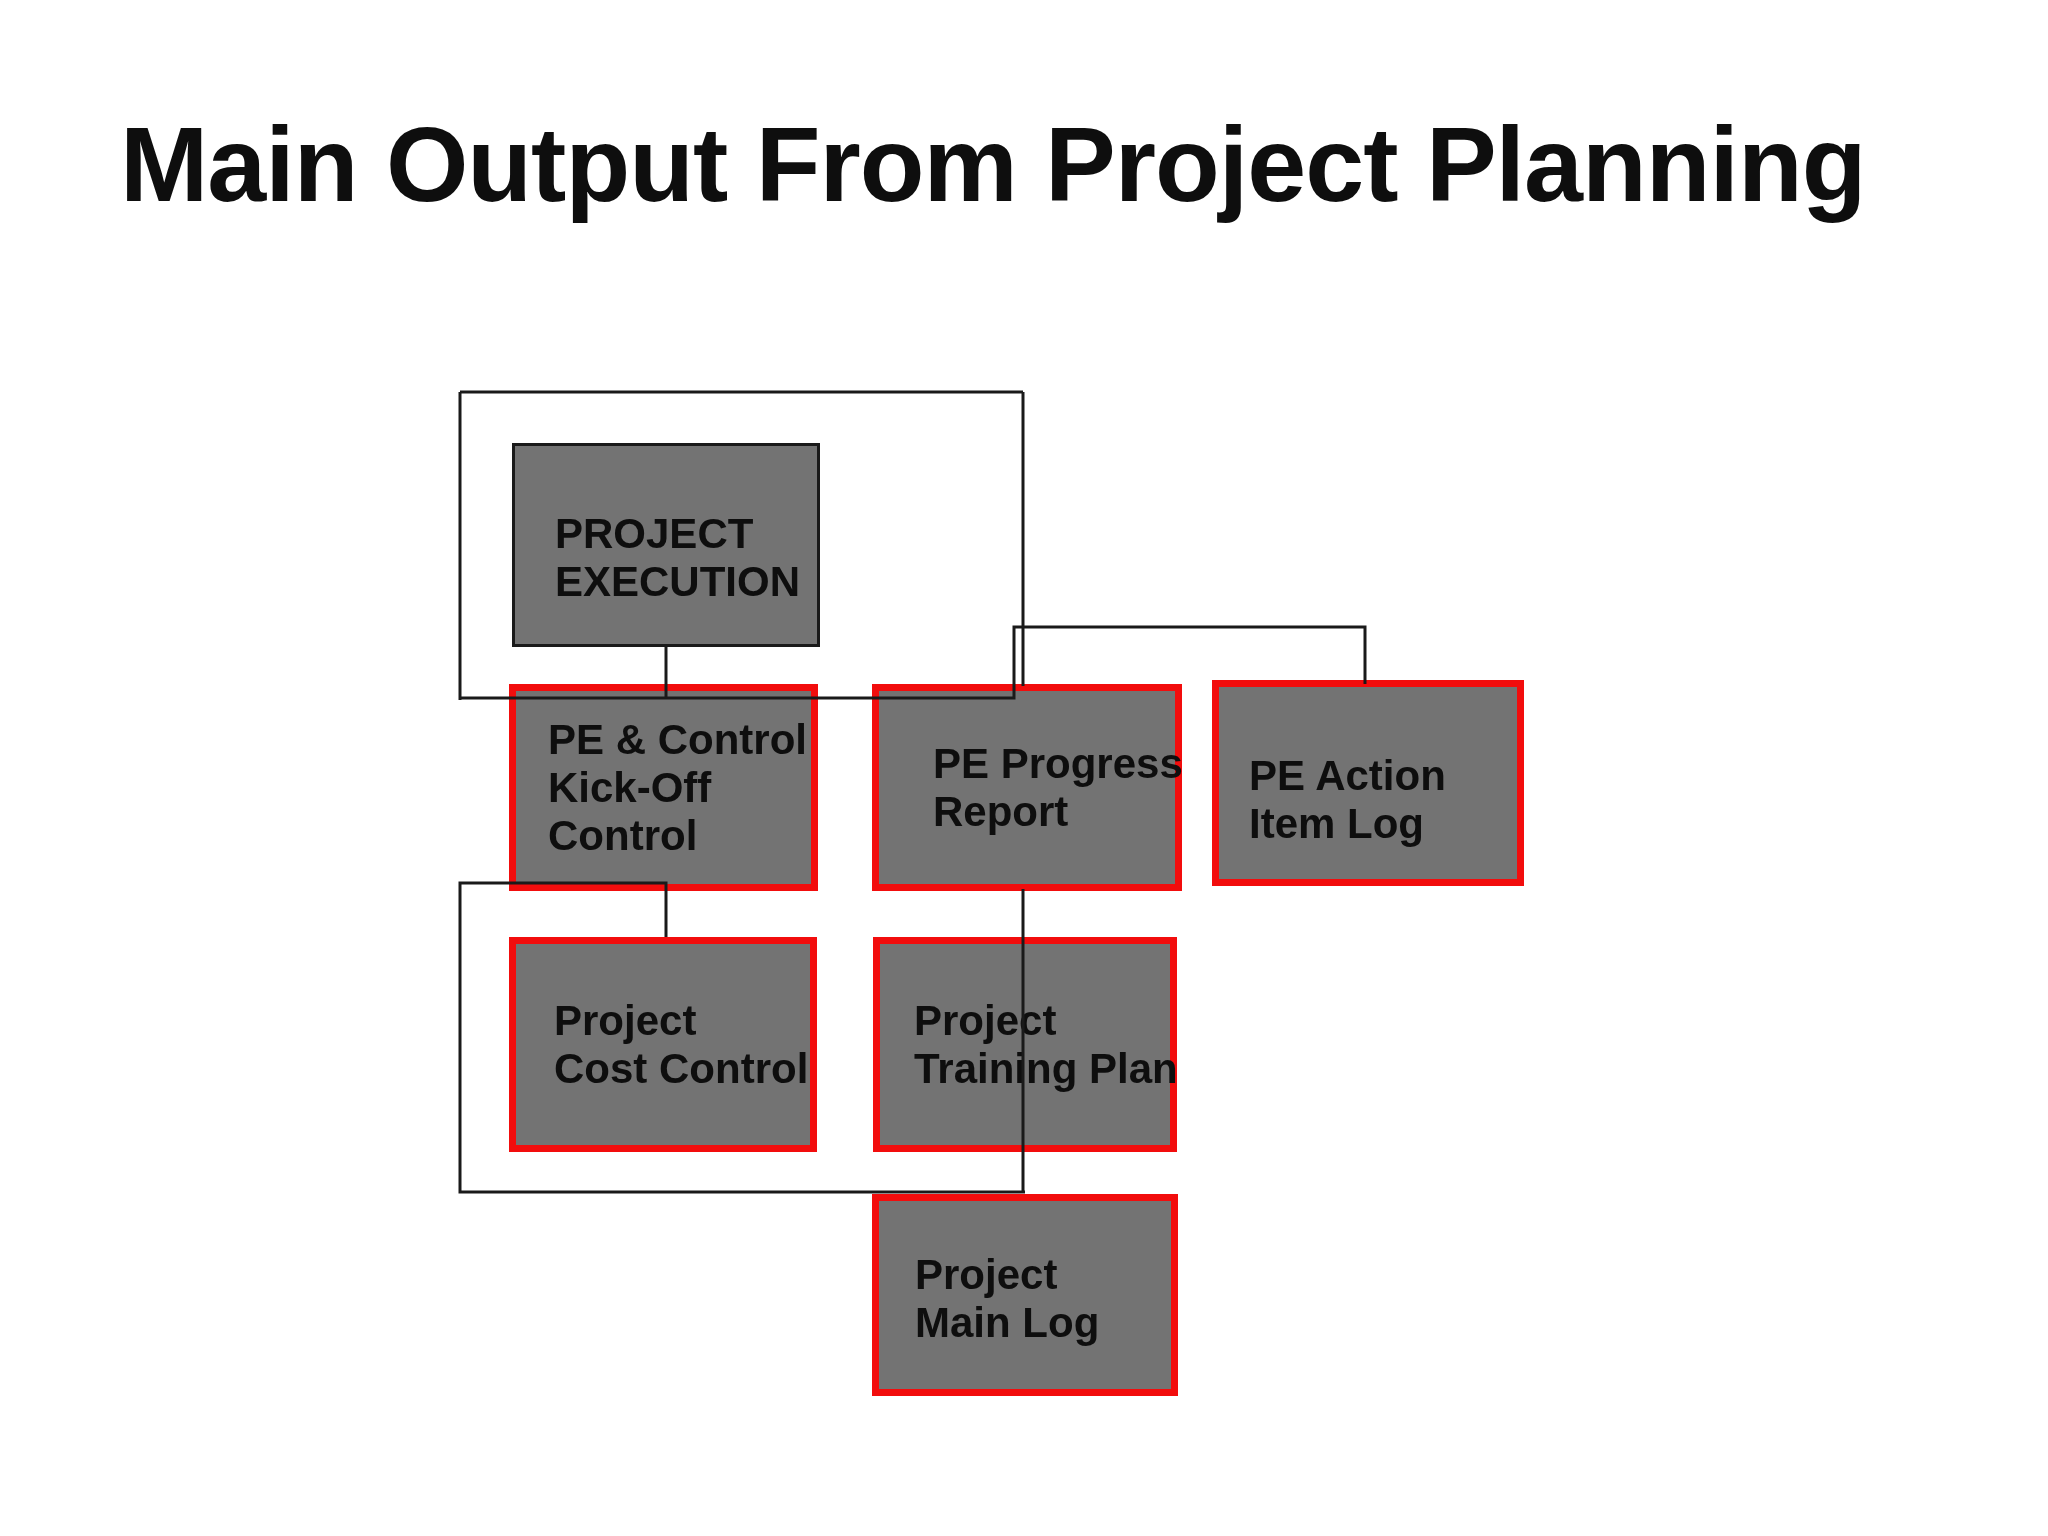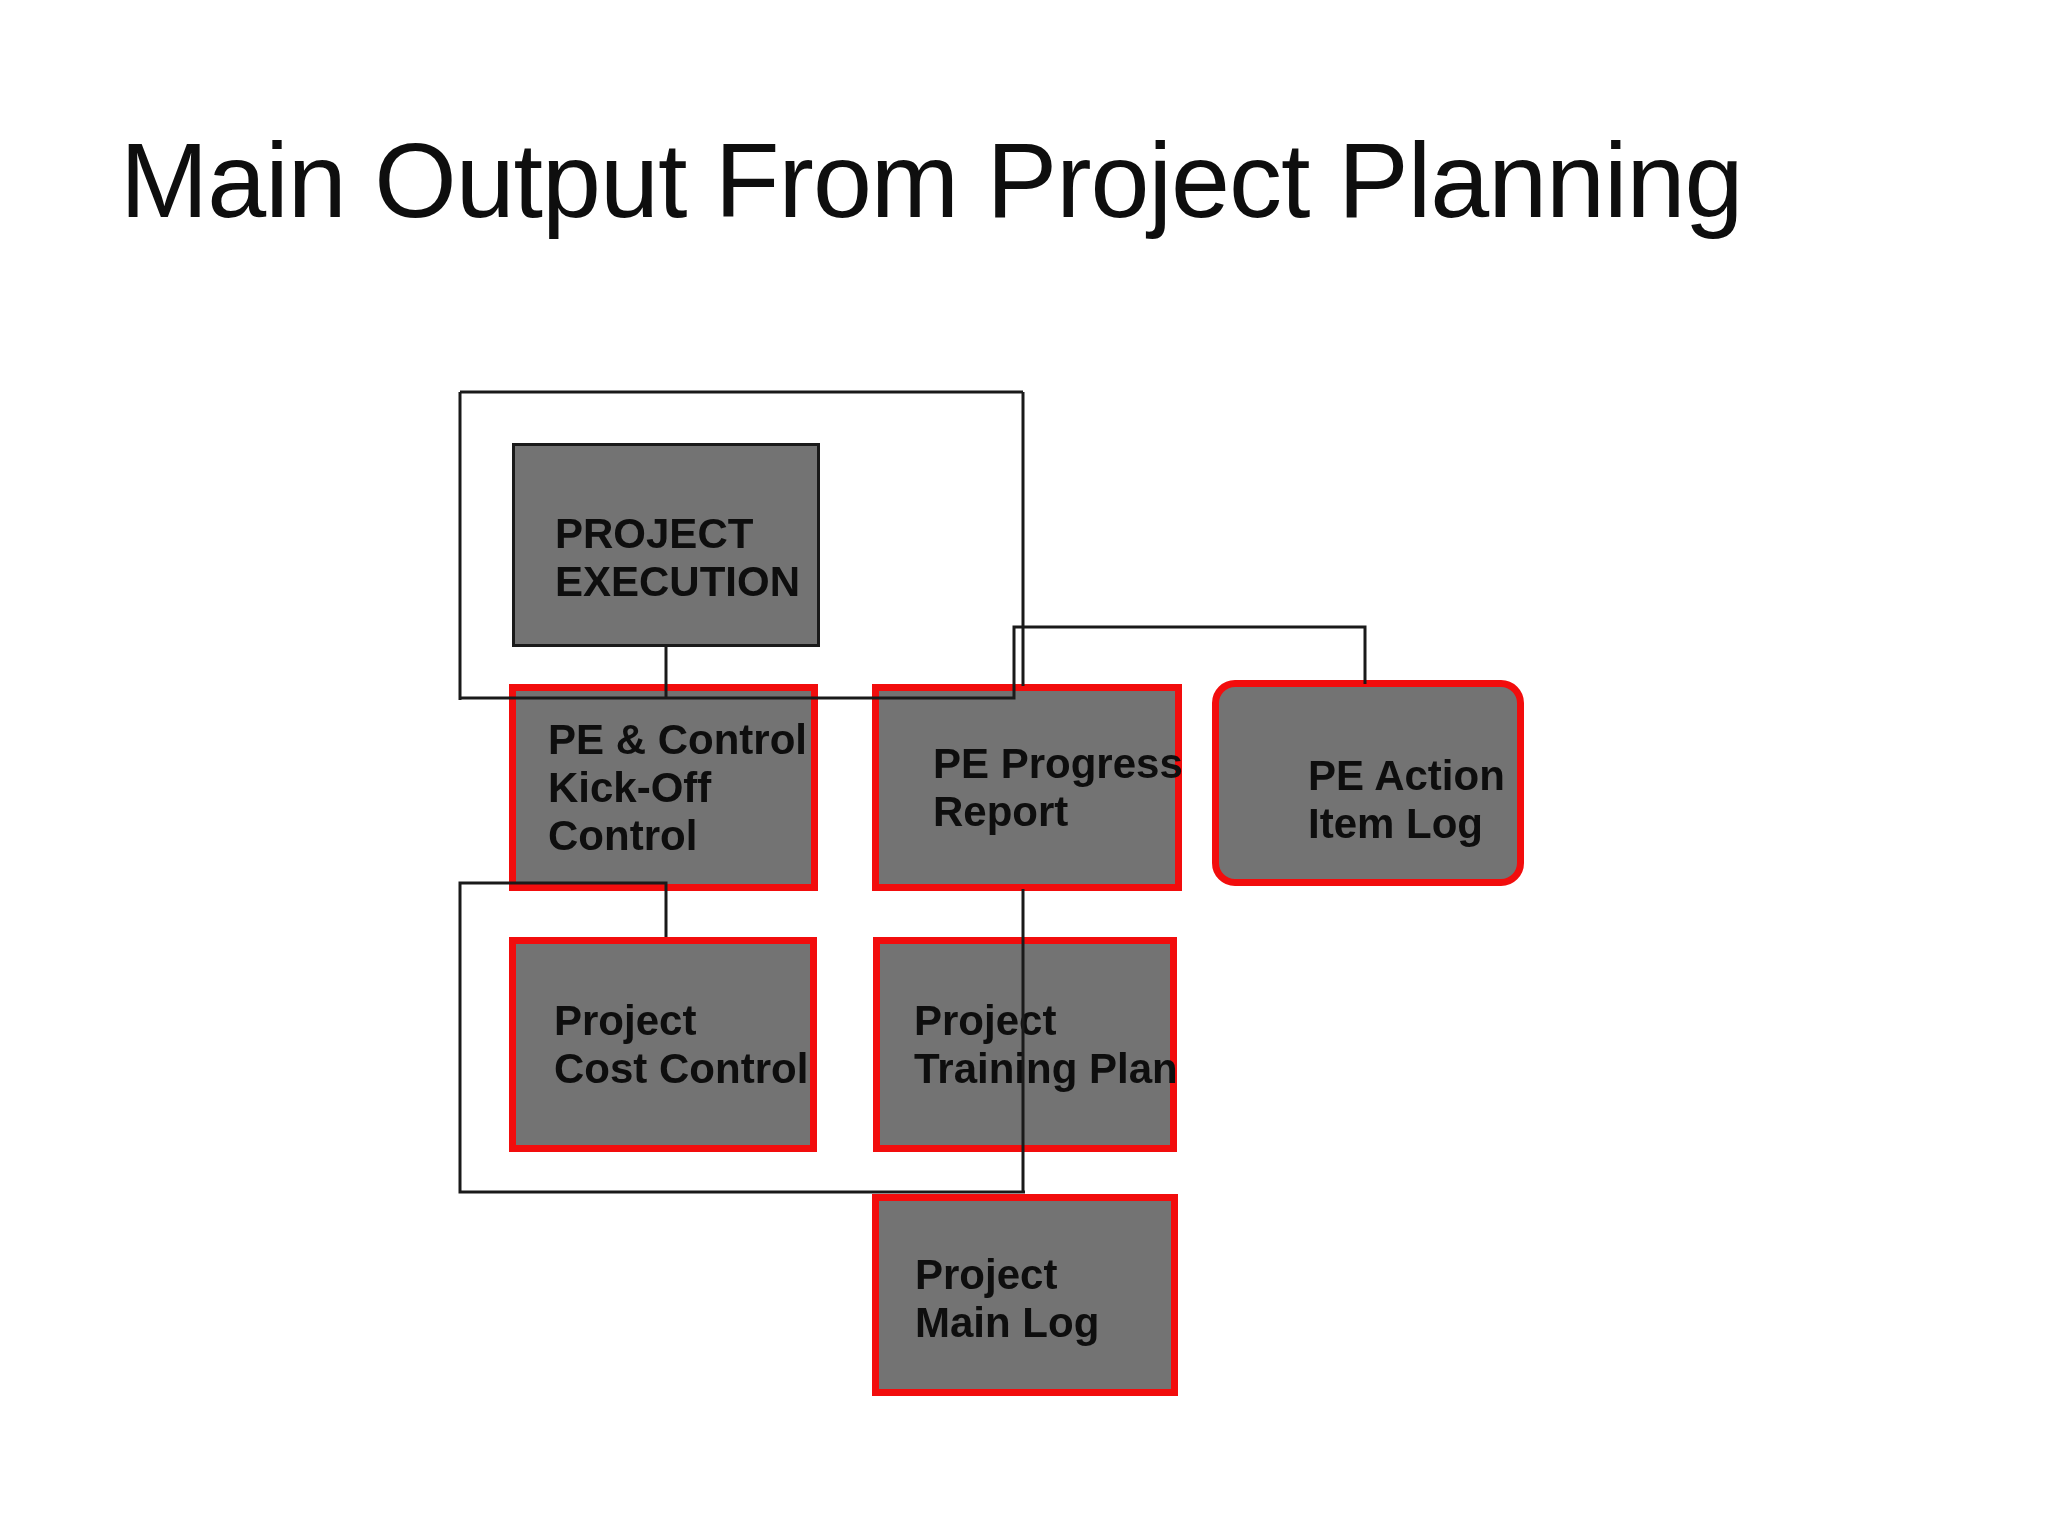--- a/index.html
+++ b/index.html
@@ -5,23 +5,23 @@
   html,body{margin:0;padding:0;background:#888;}
   .slide{
     position:relative;
     width:2048px;height:1536px;
     background:var(--bg,#ffffff);
     overflow:hidden;
     font-family:"Liberation Sans","DejaVu Sans",sans-serif;
   }
   .slide-title{
     position:absolute;
-    left:120px;top:120px;
+    left:120px;top:104px;
     font-size:106px;
-    font-weight:400;
+    font-weight:700;
     letter-spacing:-1px;
     color:var(--text,#161616);
     white-space:nowrap;
   }
   .node{
     position:absolute;
     box-sizing:border-box;
     background:#737373;
     display:flex;
     flex-direction:column;
@@ -36,21 +36,21 @@
     color:var(--text,#0e0e0e);
     white-space:nowrap;
   }
   .node--black{border:3px solid var(--line,#1a1a1a);}
   .node--red{border:7px solid var(--red,#f20d0d);}
 
   
   .node--exec   {left:512px;  top:443px;  width:308px; height:204px; padding:26px 0 0 40px;}
   .node--kick   {left:509px;  top:684px;  width:309px; height:207px; padding:0 0 0 32px;}
   .node--prog   {left:872px;  top:684px;  width:310px; height:207px; padding:0 0 0 54px;}
-  .node--action {left:1212px; top:680px;  width:312px; height:206px; padding:34px 0 0 89px;border-radius:23px;}
+  .node--action {left:1212px; top:680px;  width:312px; height:206px; padding:34px 0 0 30px;}
   .node--cost   {left:509px;  top:937px;  width:308px; height:215px; padding:0 0 0 38px;}
   .node--train  {left:873px;  top:937px;  width:304px; height:215px; padding:0 0 0 34px;}
   .node--risk   {left:872px;  top:1194px; width:306px; height:202px; padding:8px 0 0 36px;}
 
   .connector-layer{
     position:absolute;left:0;top:0;width:2048px;height:1536px;
     z-index:5;pointer-events:none;
   }
   .connector-layer path, .connector-layer line{
     stroke:var(--line,#1a1a1a);

